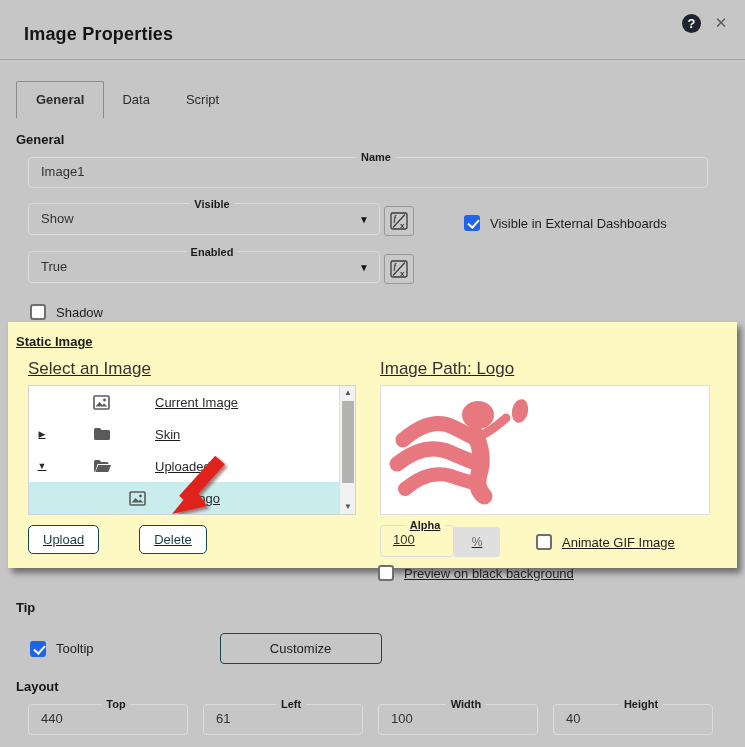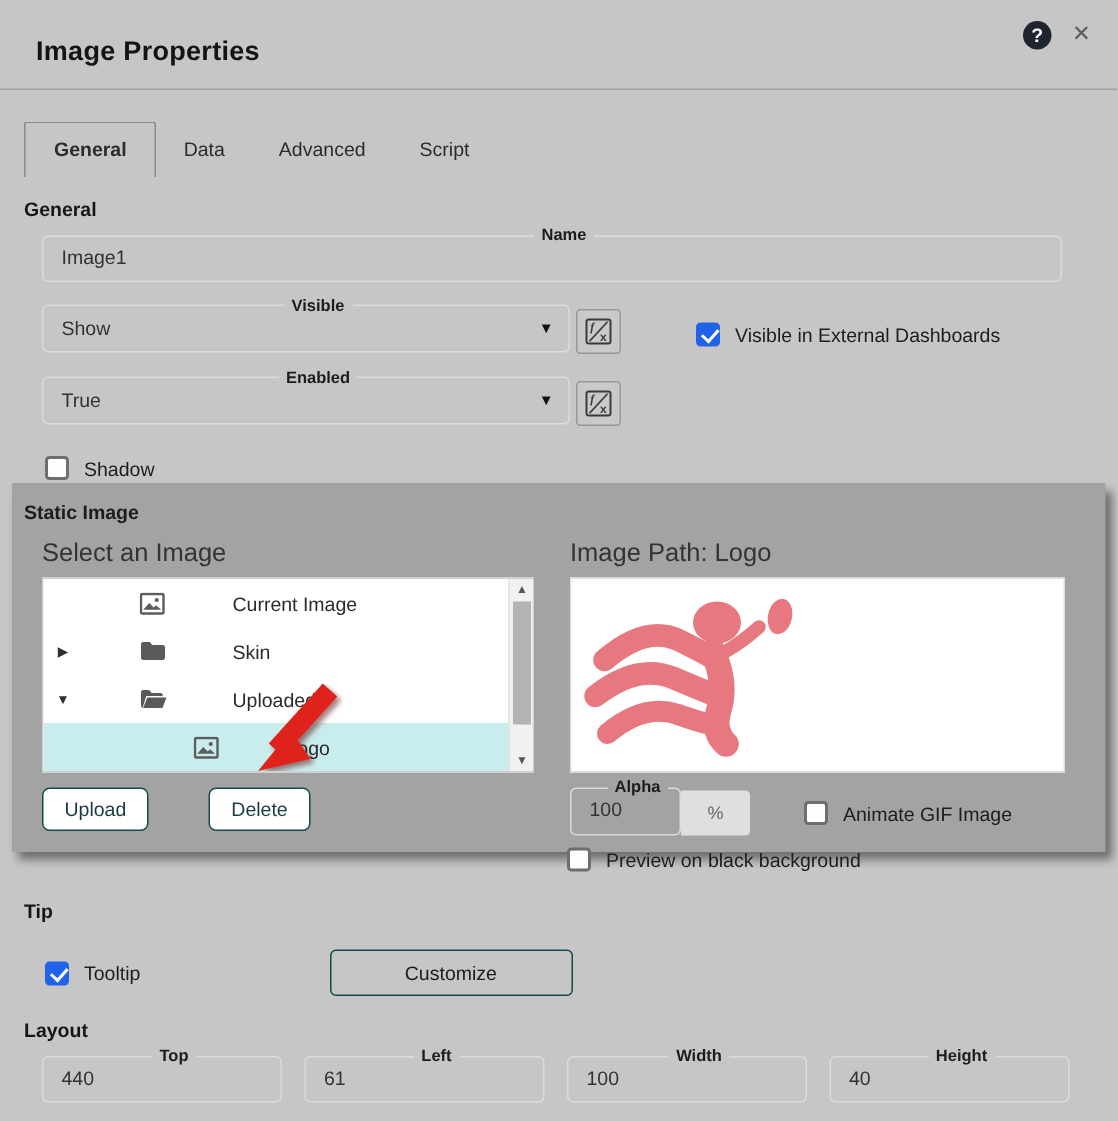--- a/index.html
+++ b/index.html
@@ -41,22 +41,22 @@
   .cb { width:16px; height:16px; border:2px solid #6e6e6e; border-radius:3px; background:#fdfdfd; flex:0 0 auto; position:relative; }
   .cb.checked { background:#2163e8; border-color:#2163e8; }
   .cb.checked::after { content:""; position:absolute; left:4px; top:0px; width:5px; height:9px;
     border:solid #fff; border-width:0 2px 2px 0; transform:rotate(42deg); }
   .cb-label { font-size:13px; margin-left:10px; color:#1d1d1d; }
 
   .ext-dash { margin:14px 0 0 50px; }
   .shadow-row { margin:20px 0 0 30px; }
 
   
-  .card { position:absolute; left:8px; top:322px; width:729px; height:246px; background:#a3a3a3;
-    box-shadow:4px 5px 6px rgba(0,0,0,.45); }
+  .card { position:absolute; left:8px; top:322px; width:729px; height:246px; background:#fef9c3;
+    box-shadow:4px 5px 6px rgba(0,0,0,.45);text-decoration:underline; }
   .card-title { font-size:13px; font-weight:bold; margin:12px 0 0 8px; }
   .card-cols { display:flex; margin-top:10px; }
   .col-left { width:372px; padding-left:20px; }
   .col-right { width:357px; padding-left:0; }
   .mini-label { font-size:17px; color:#333; margin-bottom:6px; }
 
   .treebox { position:relative; width:328px; height:130px; background:#fff; border:1px solid #d2d2d2; overflow:hidden; }
   .tree-row { display:flex; align-items:center; height:32px; padding-left:6px; cursor:pointer; position:relative;gap:36px; }
   .tree-row.selected { background:#c9eded; }
   .expander { width:14px; text-align:center; font-size:9px; color:#2e2e2e; flex:0 0 14px; }
@@ -111,21 +111,20 @@
 
   <div class="hdr">
     <div class="hdr-title">Image Properties</div>
     <div class="help-btn">?</div>
     <div class="close-btn">✕</div>
   </div>
 
   <div class="tabs">
     <div class="tab active">General</div>
     <div class="tab">Data</div>
-    <div class="tab">Advanced</div>
     <div class="tab">Script</div>
   </div>
 
   <div class="section-label">General</div>
 
   <div class="row name-field-row">
     <fieldset class="ofield name-field">
       <legend>Name</legend>
       <div class="val">Image1</div>
     </fieldset>

